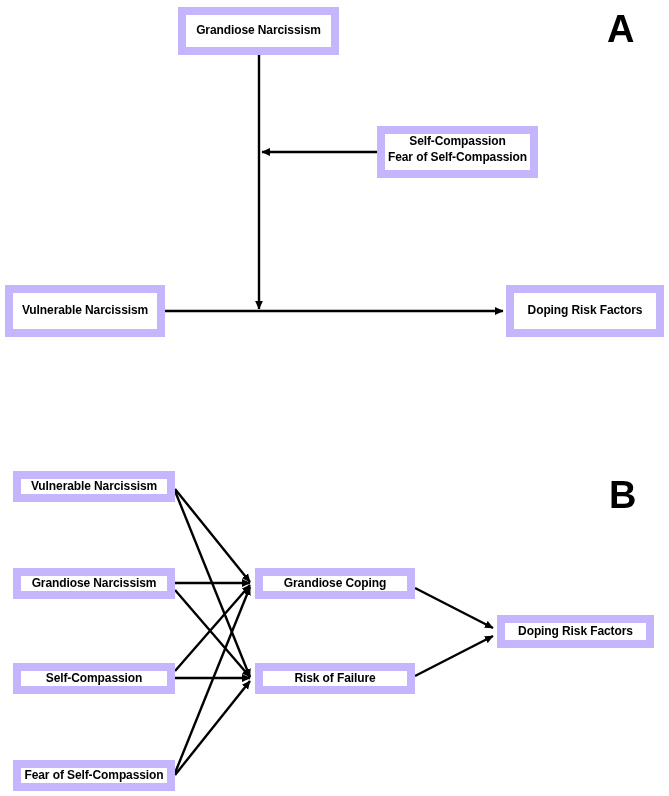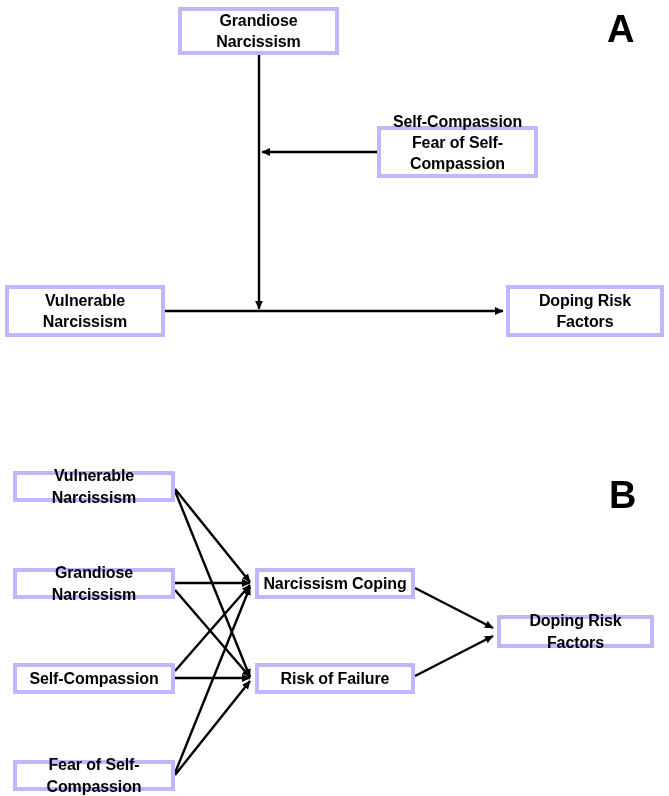--- a/index.html
+++ b/index.html
@@ -30,28 +30,28 @@
     left: 0;
     top: 0;
     width: 669px;
   }
   #panel-a .edges { height: 440px; }
   #panel-b .edges { height: 356px; }
 
   .node {
     position: absolute;
     box-sizing: border-box;
-    border: 4px solid #c4b5fd;
+    border: 8px solid #c4b5fd;
     background: #ffffff;
     display: flex;
     align-items: center;
-    justify-content: flex-end;
+    justify-content: flex-start;
     text-align: center;
     color: #000000;
-    font-size: 16px;
+    font-size: 12px;
     font-weight: 700;
     line-height: 1.32;
     letter-spacing: -0.1px;
     z-index: 3;
   }
   .node .node-label {
     display: block;
     width: 100%;
     padding: 0 3px;
   }
@@ -149,21 +149,21 @@
 
     <div class="node" style="left:13px; top:223px; width:162px; height:31px;">
       <span class="node-label">Self-Compassion</span>
     </div>
 
     <div class="node" style="left:13px; top:320px; width:162px; height:31px;">
       <span class="node-label">Fear of Self-Compassion</span>
     </div>
 
     <div class="node" style="left:255px; top:128px; width:160px; height:31px;">
-      <span class="node-label">Narcissism Coping</span>
+      <span class="node-label">Grandiose Coping</span>
     </div>
 
     <div class="node" style="left:255px; top:223px; width:160px; height:31px;">
       <span class="node-label">Risk of Failure</span>
     </div>
 
     <div class="node" style="left:497px; top:175px; width:157px; height:33px;">
       <span class="node-label">Doping Risk Factors</span>
     </div>
 

